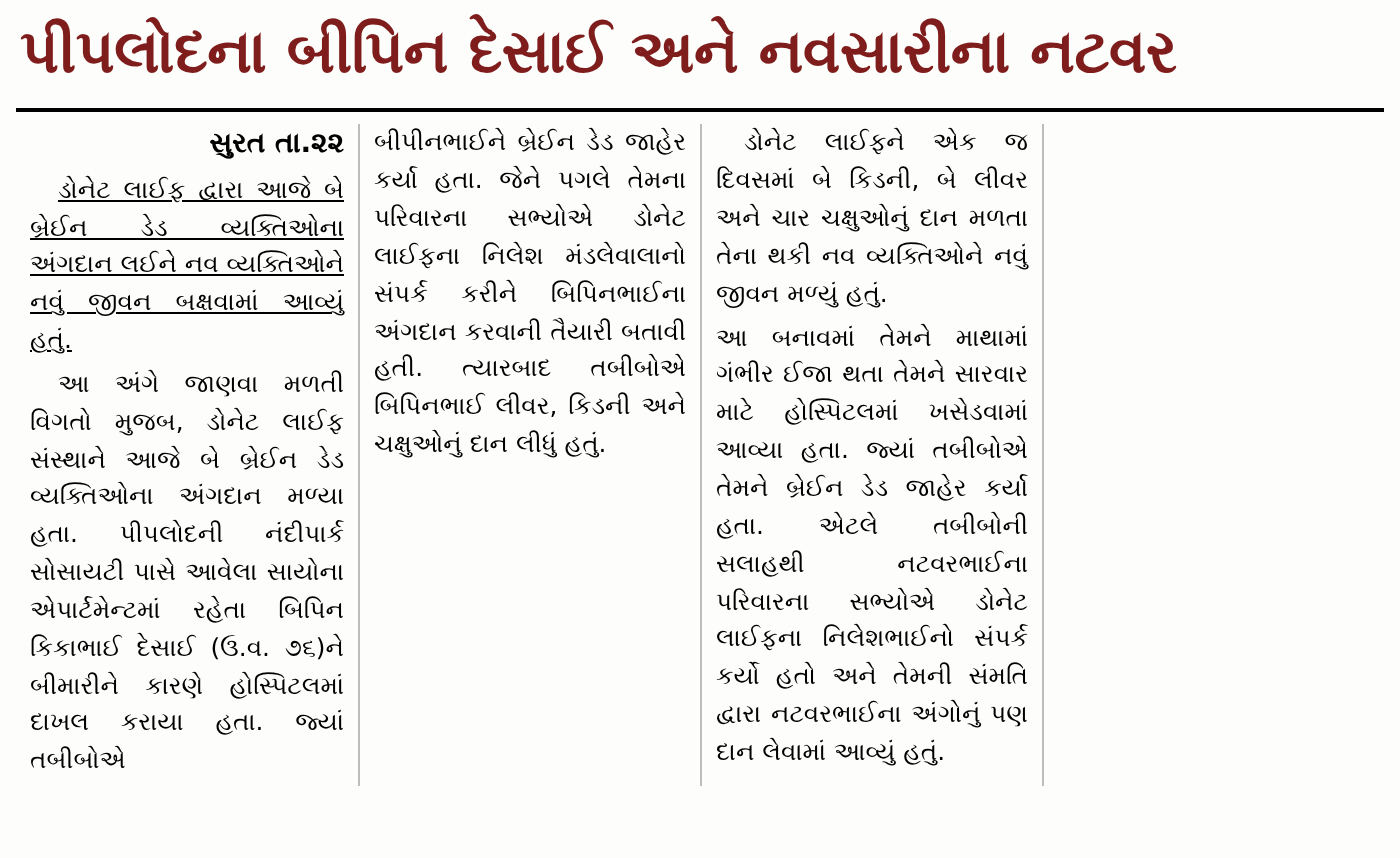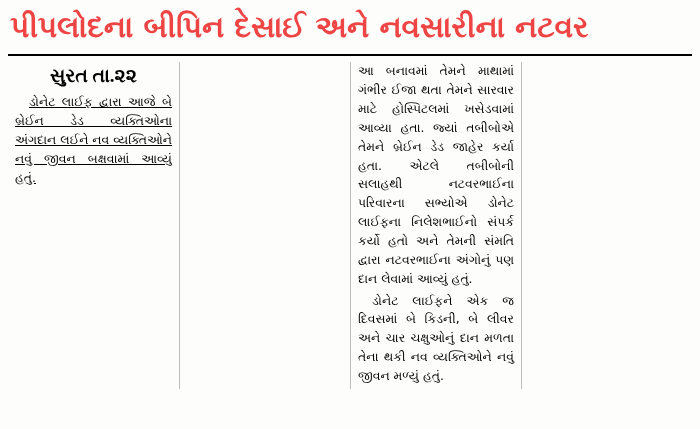--- a/index.html
+++ b/index.html
@@ -25,21 +25,21 @@
   
   .headline {
     padding: 8px 10px 2px 10px;
   }
   .headline-line {
     font-weight: bold;
     font-size: 30px;
     line-height: 1.28;
     letter-spacing: -0.2px;
     white-space: nowrap;
-    color: #ef4444;
+    color: #7f1d1d;
     text-align: left;
   }
   .headline-line.l2 {
     font-size: 29px;
   }
   .rule {
     border: 0;
     border-top: 2px solid #000;
     margin: 6px 8px 0 8px;
   }
@@ -57,24 +57,23 @@
     font-size: 12.4px;
     line-height: 1.52;
     text-align: justify;
     text-justify: inter-word;
   }
   .col + .col {
     border-left: 1px solid #bdbdbd;
   }
   .dateline {
     font-weight: bold;
-    font-size: 19px;
-    text-align: center;
+    font-size: 14px;
+    text-align: right;
     margin-bottom: 2px;
-    font-family: Liberation Serif, serif;
   }
   .para {
     margin: 0 0 3px 0;
     text-indent: 14px;
   }
   .para.first {
     text-indent: 14px;
     text-decoration: underline;
   }
   .para.noindent {
@@ -90,27 +89,29 @@
     <div class="headline-line l1">પીપલોદના બીપિન દેસાઈ અને નવસારીના નટવર</div>
   </div>
 
   <hr class="rule">
 
   <div class="columns">
 
     <div class="col">
       <div class="dateline">સુરત તા.૨૨</div>
       <p class="para first">ડોનેટ લાઈફ દ્વારા આજે બે બ્રેઈન ડેડ વ્યક્તિઓના અંગદાન લઈને નવ વ્યક્તિઓને નવું જીવન બક્ષવામાં આવ્યું હતું.</p>
+      <p class="para">આ અંગે જાણવા મળતી વિગતો મુજબ, ડોનેટ લાઈફ સંસ્થાને આજે બે બ્રેઈન ડેડ વ્યક્તિઓના અંગદાન મળ્યા હતા. પીપલોદની નંદીપાર્ક સોસાયટી પાસે આવેલા સાયોના એપાર્ટમેન્ટમાં રહેતા બિપિન કિકાભાઈ દેસાઈ (ઉ.વ. ૭૬)ને બીમારીને કારણે હોસ્પિટલમાં દાખલ કરાયા હતા. જ્યાં તબીબોએ</p>
     </div>
 
     <div class="col">
+      <p class="para noindent">બીપીનભાઈને બ્રેઈન ડેડ જાહેર કર્યા હતા. જેને પગલે તેમના પરિવારના સભ્યોએ ડોનેટ લાઈફના નિલેશ મંડલેવાલાનો સંપર્ક કરીને બિપિનભાઈના અંગદાન કરવાની તૈયારી બતાવી હતી. ત્યારબાદ તબીબોએ બિપિનભાઈ લીવર, કિડની અને ચક્ષુઓનું દાન લીધું હતું.</p>
     </div>
 
     <div class="col">
+      <p class="para">ડોનેટ લાઈફને એક જ દિવસમાં બે કિડની, બે લીવર અને ચાર ચક્ષુઓનું દાન મળતા તેના થકી નવ વ્યક્તિઓને નવું જીવન મળ્યું હતું.</p>
       <p class="para noindent">આ બનાવમાં તેમને માથામાં ગંભીર ઈજા થતા તેમને સારવાર માટે હોસ્પિટલમાં ખસેડવામાં આવ્યા હતા. જ્યાં તબીબોએ તેમને બ્રેઈન ડેડ જાહેર કર્યા હતા. એટલે તબીબોની સલાહથી નટવરભાઈના પરિવારના સભ્યોએ ડોનેટ લાઈફના નિલેશભાઈનો સંપર્ક કર્યો હતો અને તેમની સંમતિ દ્વારા નટવરભાઈના અંગોનું પણ દાન લેવામાં આવ્યું હતું.</p>
-      <p class="para">ડોનેટ લાઈફને એક જ દિવસમાં બે કિડની, બે લીવર અને ચાર ચક્ષુઓનું દાન મળતા તેના થકી નવ વ્યક્તિઓને નવું જીવન મળ્યું હતું.</p>
     </div>
 
     <div class="col"></div>
 
   </div>
 
 </div>
 
 </body></html>

